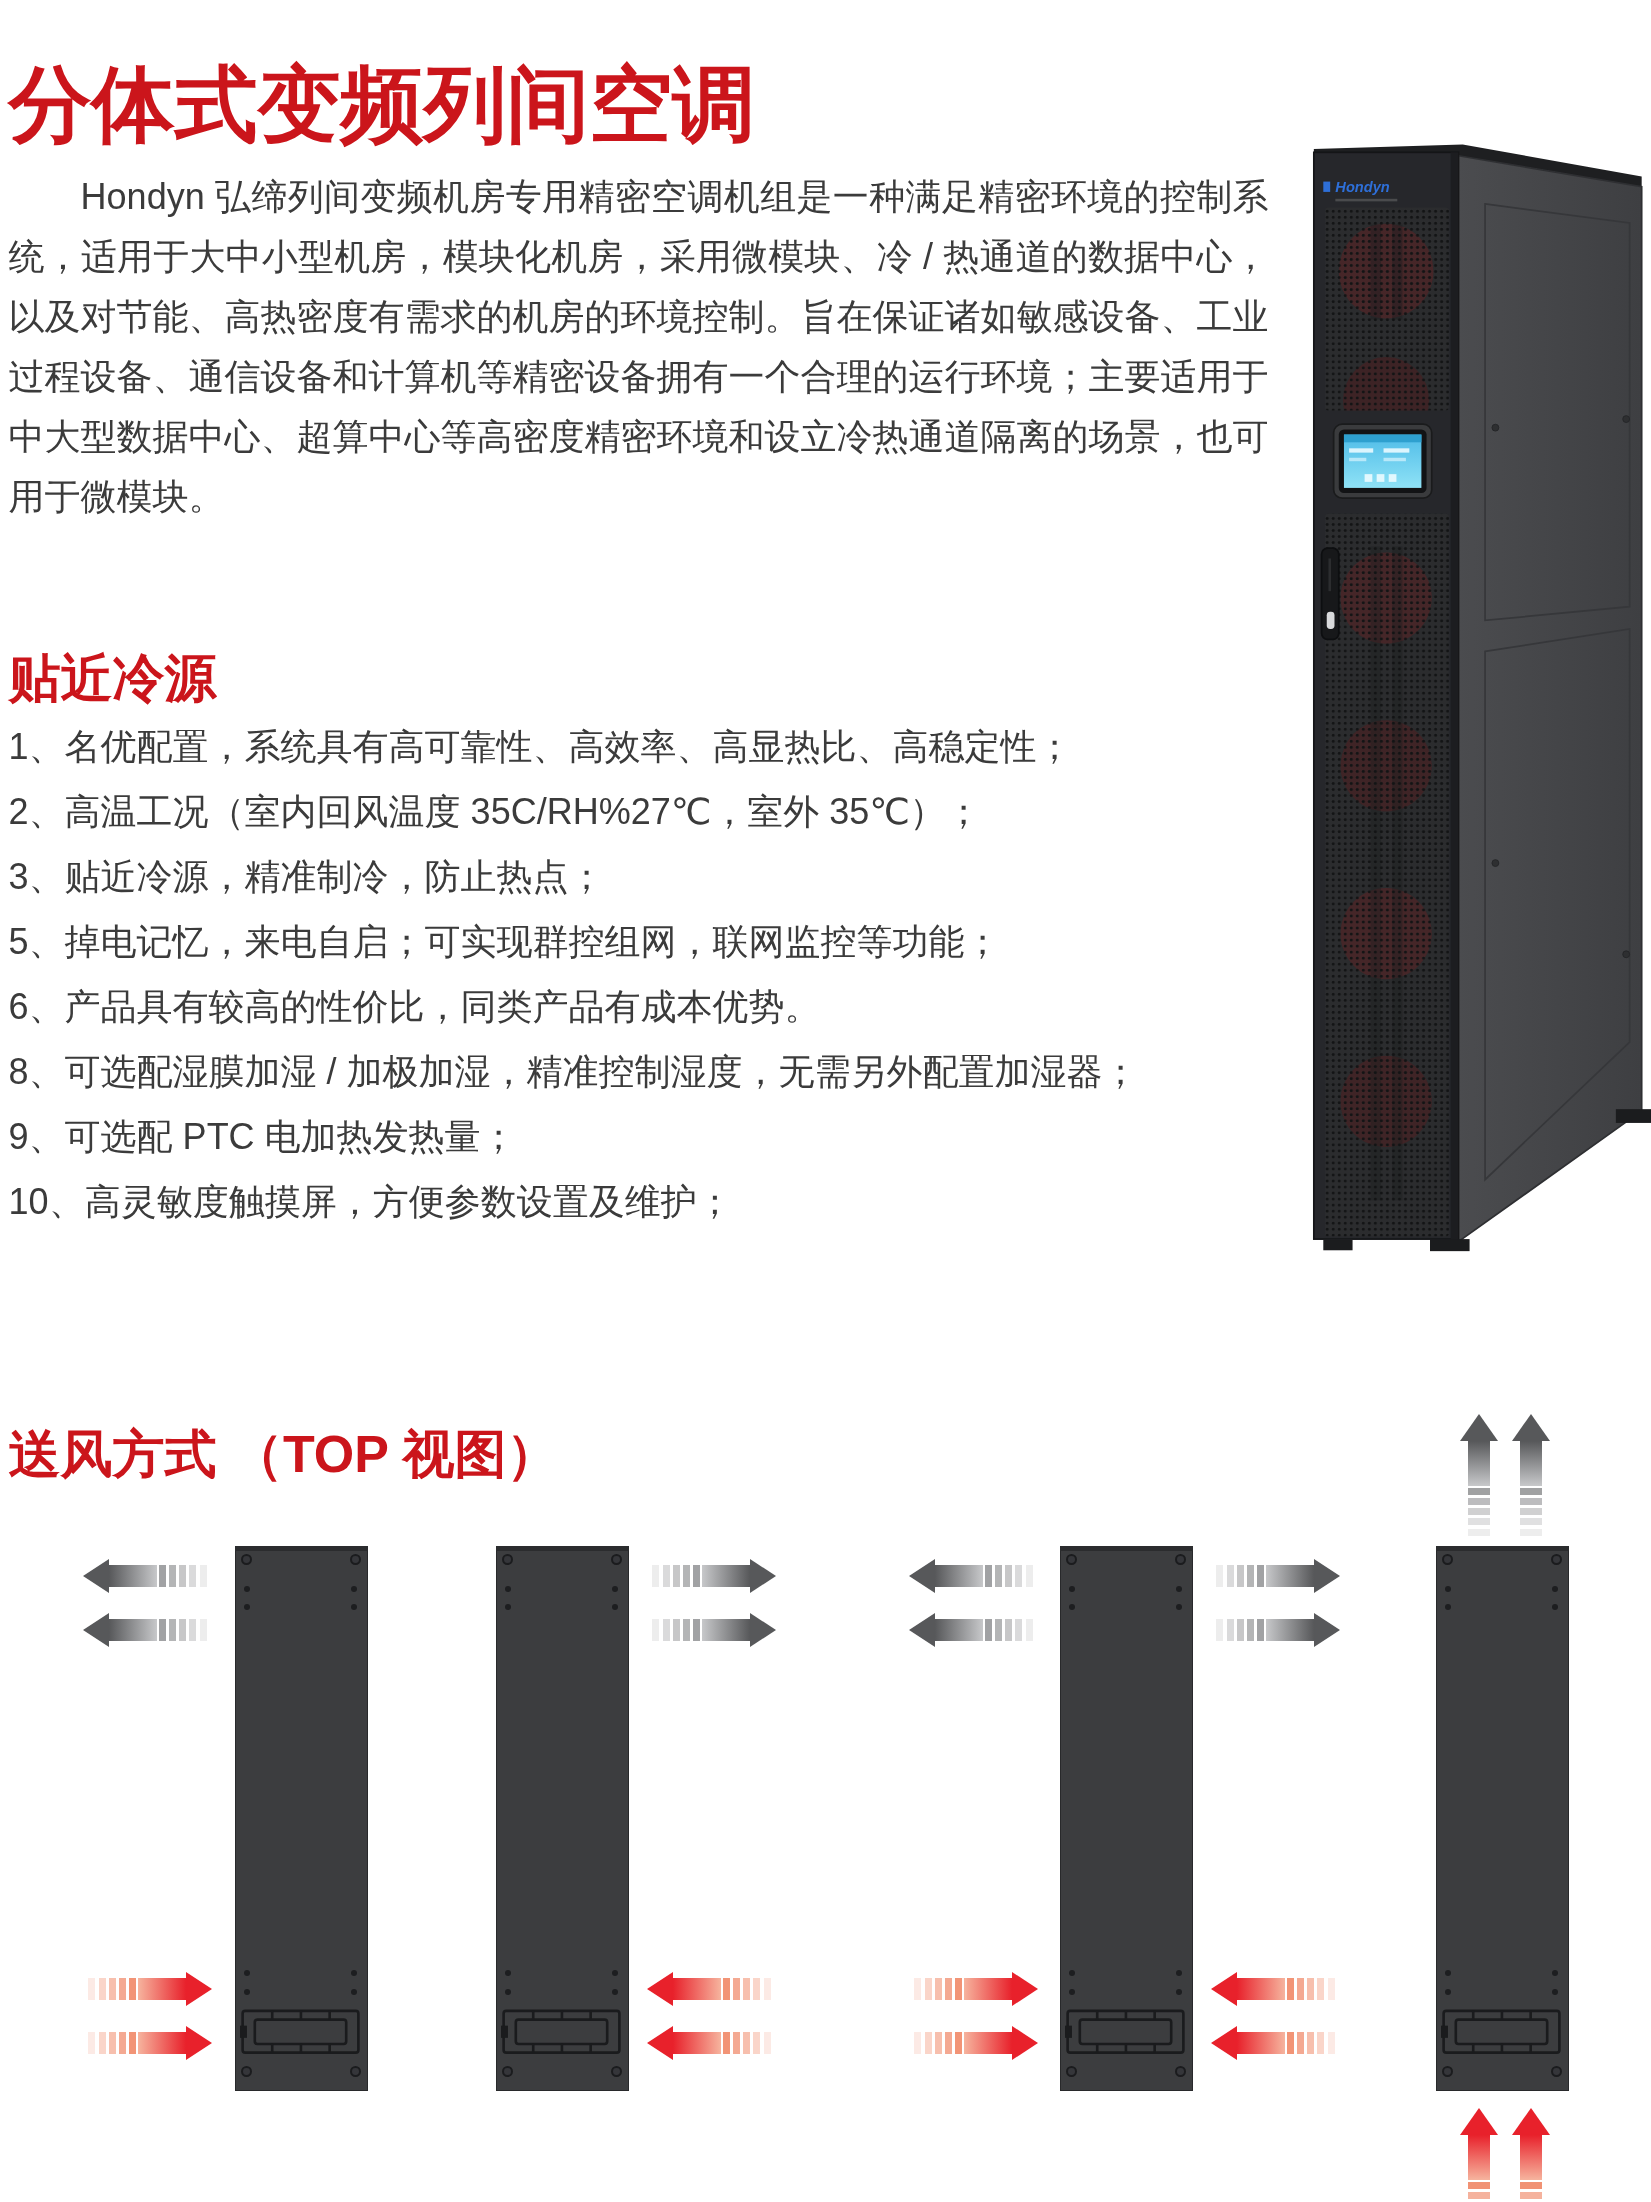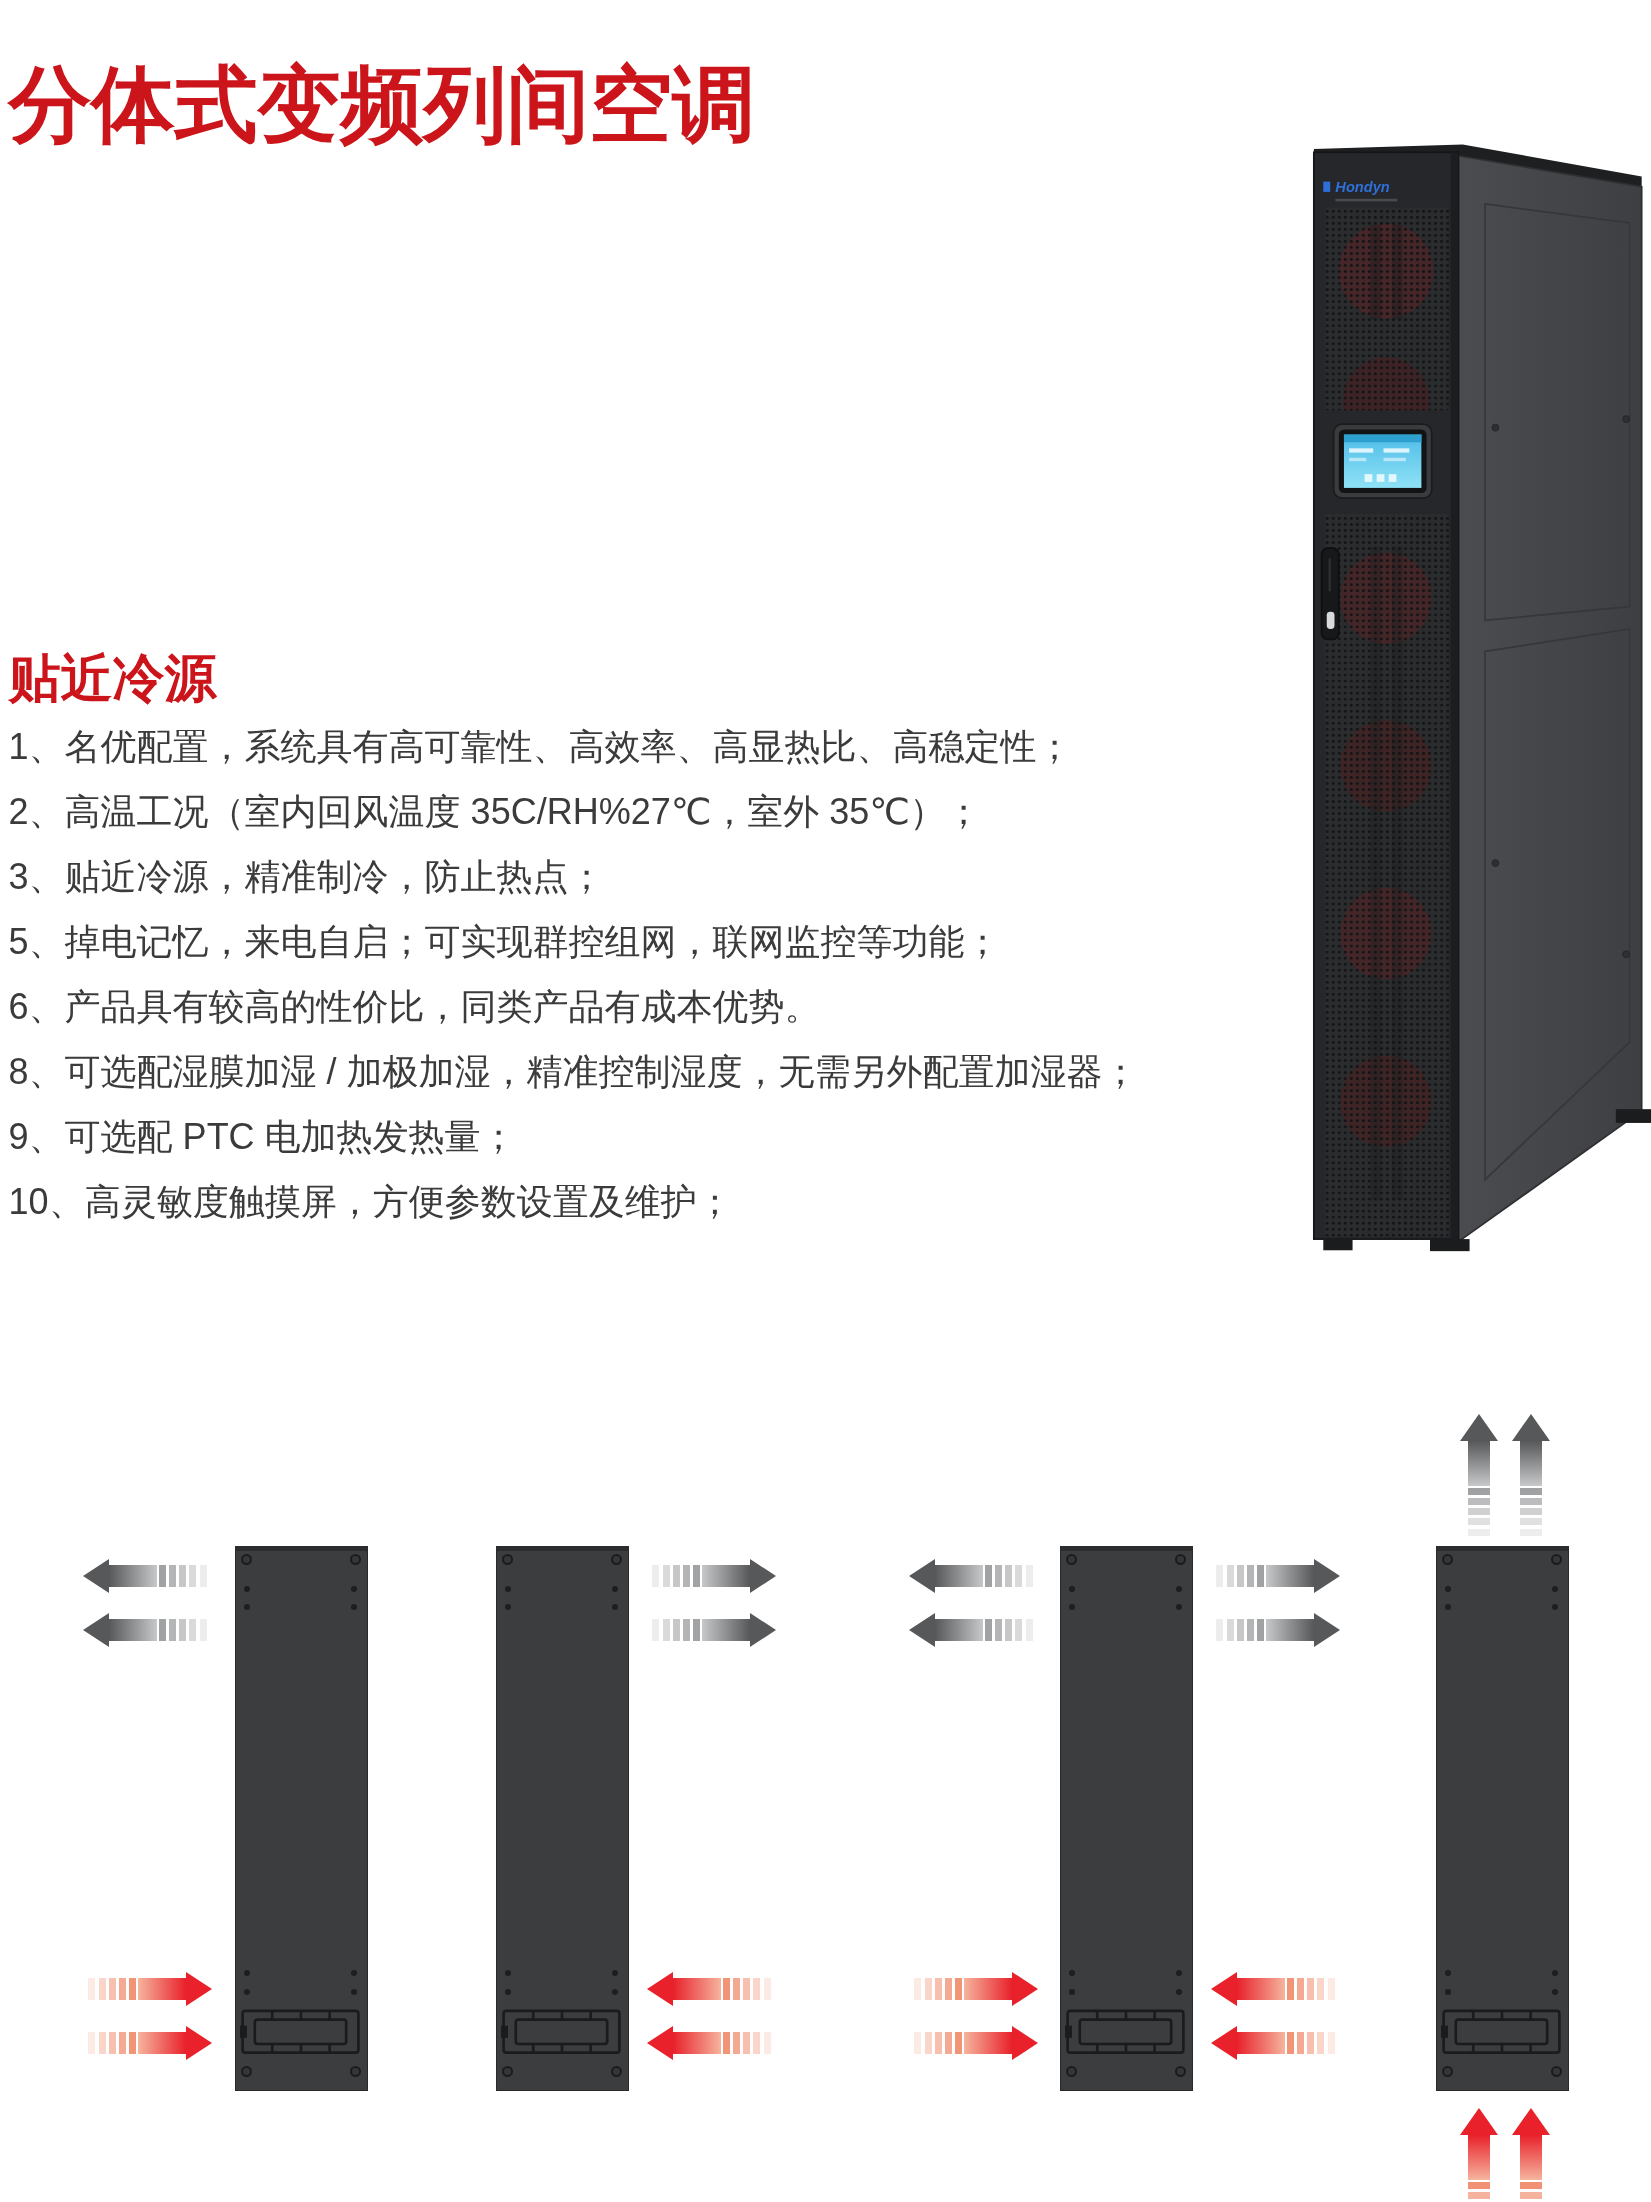--- a/index.html
+++ b/index.html
@@ -48,20 +48,21 @@
   .arrow.supply .dash{background:#8f9092;}
   .arrow.return .dash{background:#ef7f5c;}
 </style>
 </head>
 <body>
 
 <div class="page">
 
   <h1 class="page-title">分体式变频列间空调</h1>
 
+  <p class="intro">Hondyn 弘缔列间变频机房专用精密空调机组是一种满足精密环境的控制系统，适用于大中小型机房，模块化机房，采用微模块、冷 / 热通道的数据中心，以及对节能、高热密度有需求的机房的环境控制。旨在保证诸如敏感设备、工业过程设备、通信设备和计算机等精密设备拥有一个合理的运行环境；主要适用于中大型数据中心、超算中心等高密度精密环境和设立冷热通道隔离的场景，也可用于微模块。</p>
 
   <svg class="product-figure" viewBox="0 0 430 1290">
     <defs>
       <pattern id="perf" width="7" height="7" patternUnits="userSpaceOnUse">
         <circle cx="3.5" cy="3.5" r="1.8" fill="#131415"></circle>
       </pattern>
       <linearGradient id="sideGrad" x1="0" y1="0" x2="1" y2="0">
         <stop offset="0" stop-color="#4b4c4f"></stop>
           <stop offset="1" stop-color="#3e3f42"></stop>
       </linearGradient>
@@ -154,20 +155,21 @@
     <li>1、名优配置，系统具有高可靠性、高效率、高显热比、高稳定性；</li>
     <li>2、高温工况（室内回风温度 35C/RH%27℃，室外 35℃）；</li>
     <li>3、贴近冷源，精准制冷，防止热点；</li>
     <li>5、掉电记忆，来电自启；可实现群控组网，联网监控等功能；</li>
     <li>6、产品具有较高的性价比，同类产品有成本优势。</li>
     <li>8、可选配湿膜加湿 / 加极加湿，精准控制湿度，无需另外配置加湿器；</li>
     <li>9、可选配 PTC 电加热发热量；</li>
     <li>10、高灵敏度触摸屏，方便参数设置及维护；</li>
   </ol>
 
+  <h2 class="section-heading airflow-heading">送风方式 （TOP 视图）</h2>
 
   <div class="diagram">
       <div class="unit" style="left: 235px;">
         <span class="screw" style="left:5.2px;top:6.9px"></span>
         <span class="screw" style="left:114px;top:6.9px"></span>
         <span class="screw" style="left:5.2px;top:519px"></span>
         <span class="screw" style="left:114px;top:519px"></span>
         <span class="udot" style="left:7.7px;top:39px"></span>
         <span class="udot" style="left:7.7px;top:57px"></span>
         <span class="udot" style="left:115px;top:39px"></span>

